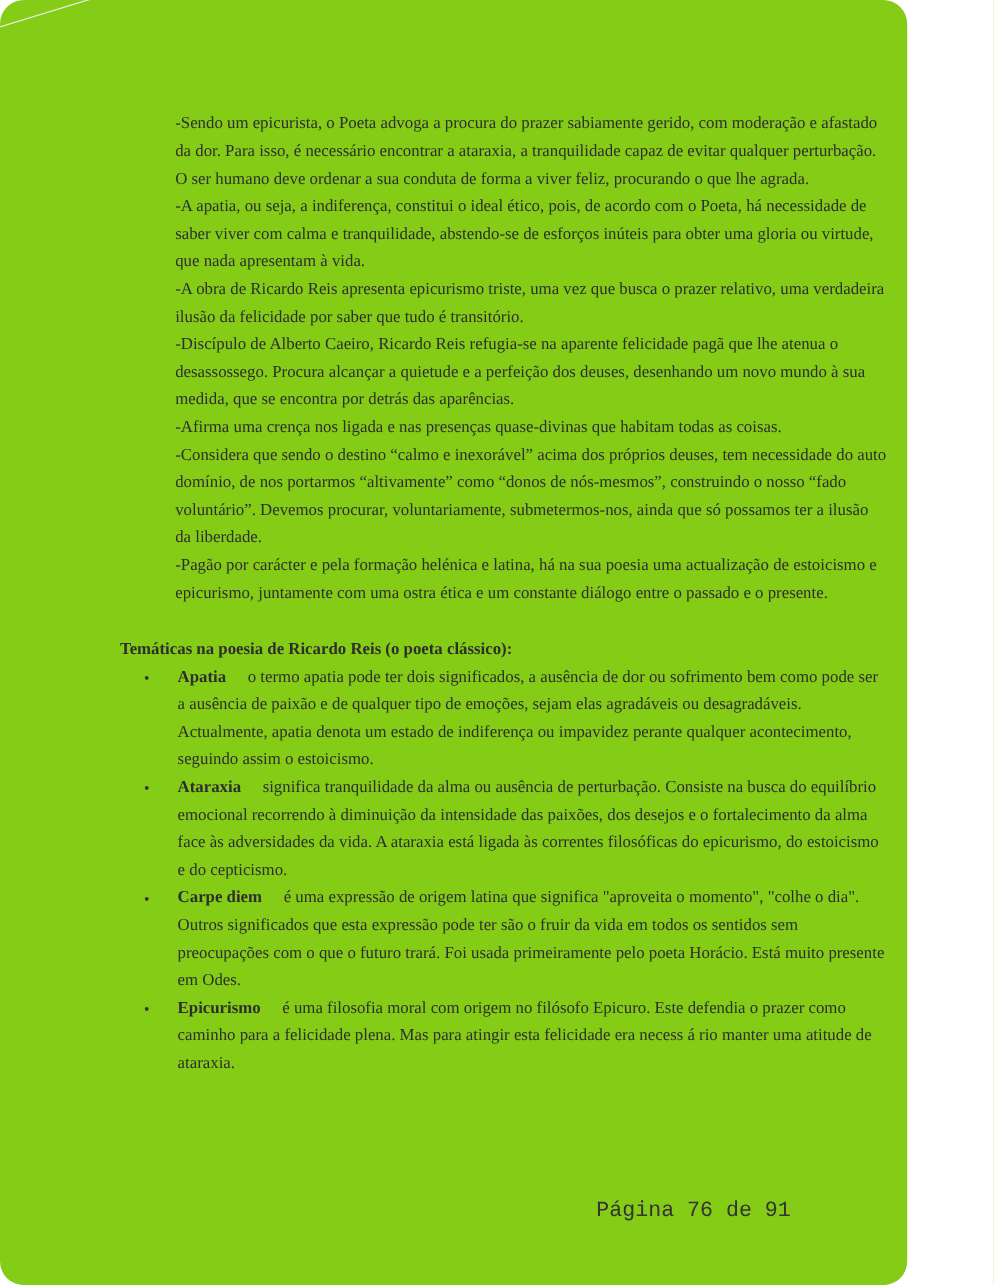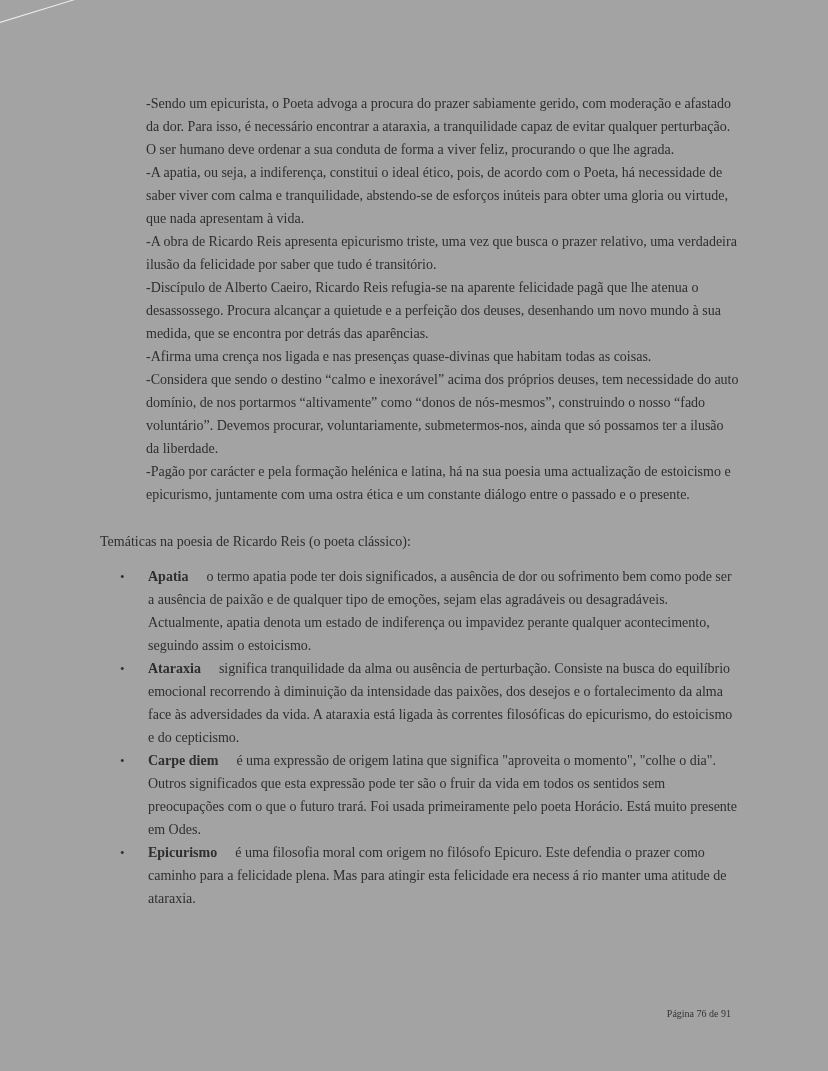--- a/index.html
+++ b/index.html
@@ -2,26 +2,27 @@
 <html><head>
 <meta charset="utf-8">
 <style>
   html, body {
     margin: 0;
     padding: 0;
     background: #ffffff;
   }
   .page {
     position: relative;
-    width: 828px;
+    width: 756px;
     height: 1071px;
-    background: #a3a3a3;
+    background: #84cc16;
     overflow: hidden;
     font-family: "Liberation Serif", "DejaVu Serif", serif;
     color: #2e2e2e;
+    border-radius: 20px;
   }
   
   .scan-edge {
     position: absolute;
     top: 28px;
     left: -20px;
     width: 170px;
     height: 1px;
     background: #ececec;
     transform: rotate(-17deg);
@@ -39,23 +40,23 @@
   .paragraph-list {
     margin-left: 46px;
     width: 594px;
   }
   .paragraph-list p {
     margin: 0;
     padding: 0;
   }
   .section-heading {
     margin-top: 24px;
-    margin-bottom: 12px;
+    margin-bottom: 0;
     font-size: 14px;
-    font-weight: normal;
+    font-weight: bold;
     line-height: 23px;
   }
   .bullet-list {
     width: 640px;
   }
   .bullet-item {
     position: relative;
     padding-left: 48px;
     margin: 0;
   }
@@ -66,22 +67,22 @@
     font-size: 13px;
   }
   .bullet-term {
     margin-right: 18px;
     font-weight: bold;
   }
   .footer-pagenum {
     position: absolute;
     right: 97px;
     bottom: 52px;
-    font-family: Liberation Serif, serif;
-    font-size: 10px;
+    font-family: Liberation Mono, monospace;
+    font-size: 18px;
     color: #333333;
   }
 </style>
 </head>
 <body>
 
 <div class="page">
 
   <div class="scan-edge"></div>
 

